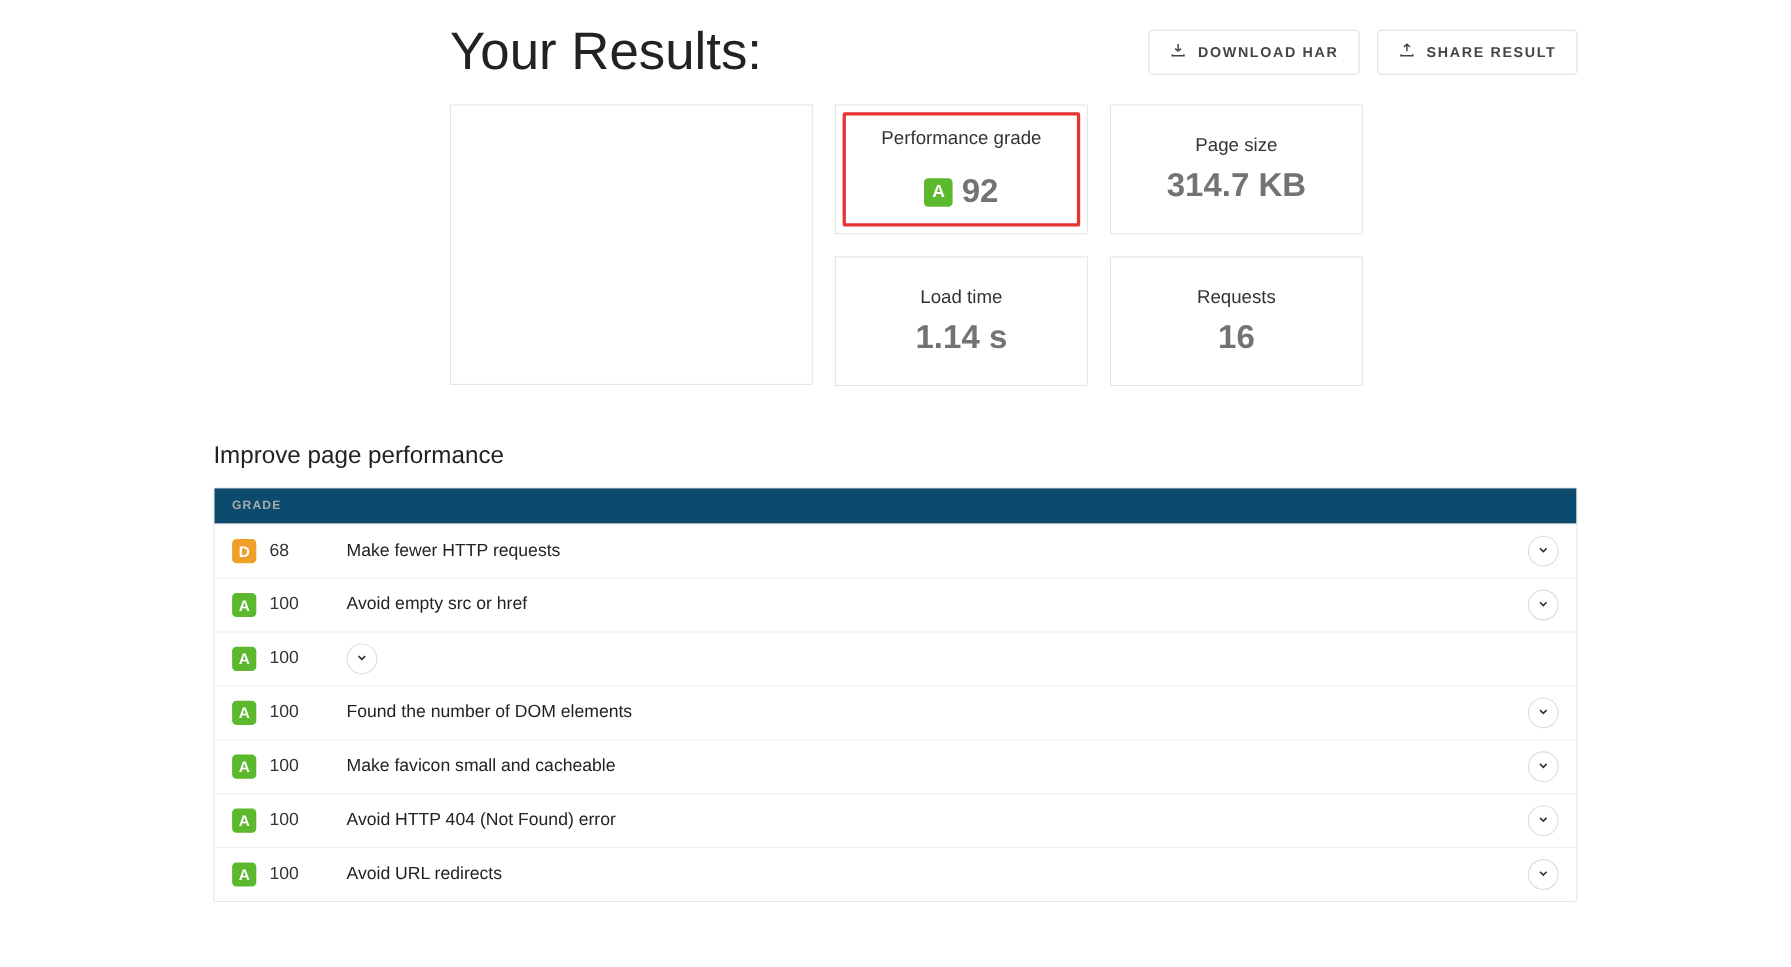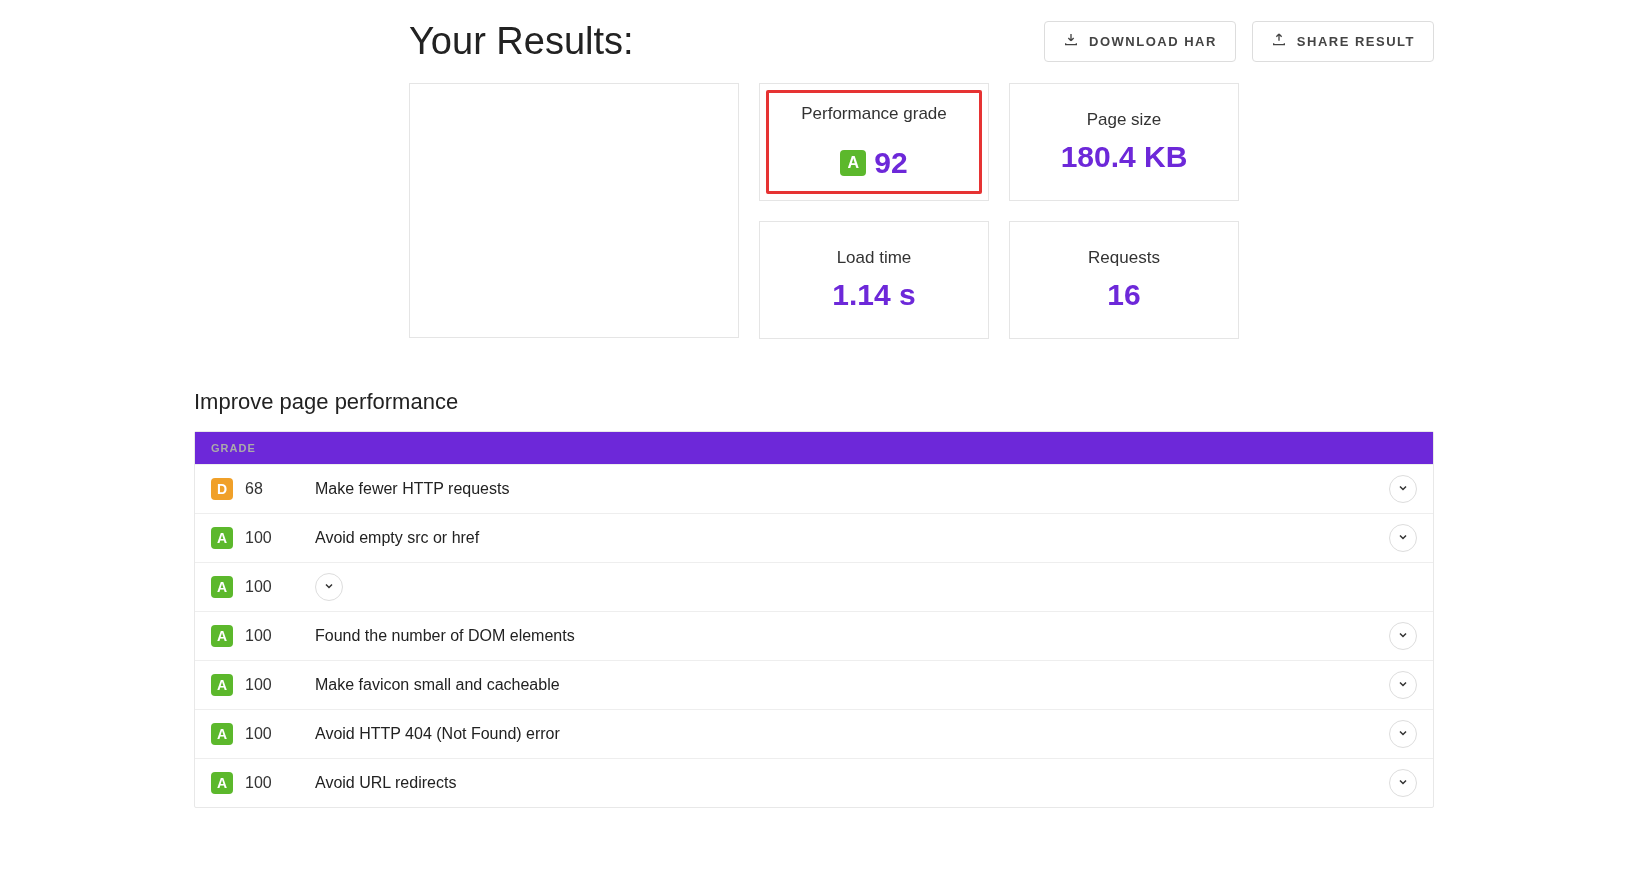--- a/index.html
+++ b/index.html
@@ -15,21 +15,21 @@
       padding: 0 20px;
     }
     .header-row {
       display: flex;
       justify-content: space-between;
       align-items: center;
       margin-bottom: 20px;
       margin-left: 215px;
     }
     .page-title {
-      font-size: 38px;
+      font-size: 48px;
       font-weight: 300;
       color: #222;
     }
     .buttons {
       display: flex;
       gap: 16px;
     }
     .action-btn {
       display: flex;
       align-items: center;
@@ -92,21 +92,21 @@
       margin-bottom: 10px;
     }
     .metric-value-row {
       display: flex;
       align-items: center;
       gap: 8px;
     }
     .metric-value {
       font-size: 30px;
       font-weight: 700;
-      color: #6d28d9;
+      color: #737373;
     }
     .grade-badge {
       display: inline-flex;
       align-items: center;
       justify-content: center;
       width: 26px;
       height: 26px;
       border-radius: 4px;
       color: #fff;
       font-weight: 700;
@@ -120,21 +120,21 @@
       color: #222;
       margin-bottom: 16px;
     }
     .suggestions-table {
       border: 1px solid #e8e8e8;
       border-radius: 2px;
     }
     .table-header {
       display: flex;
       padding: 10px 16px;
-      background: #6d28d9;
+      background: #0c4a6e;
       font-size: 11px;
       font-weight: 700;
       letter-spacing: 1px;
       color: #aaa;
       text-transform: uppercase;
     }
     .col-grade { width: 104px; }
     .col-suggestion { flex: 1; }
     .table-row {
       display: flex;
@@ -203,21 +203,21 @@
       <div class="metric-card highlighted">
         <div class="metric-label">Performance grade</div>
         <div class="metric-value-row">
           <span class="grade-badge grade-A">A</span>
           <span class="metric-value">92</span>
         </div>
       </div>
 
       <div class="metric-card">
         <div class="metric-label">Page size</div>
-        <div class="metric-value">180.4 KB</div>
+        <div class="metric-value">314.7 KB</div>
       </div>
 
       <div class="metric-card">
         <div class="metric-label">Load time</div>
         <div class="metric-value">1.14 s</div>
       </div>
 
       <div class="metric-card">
         <div class="metric-label">Requests</div>
         <div class="metric-value">16</div>

